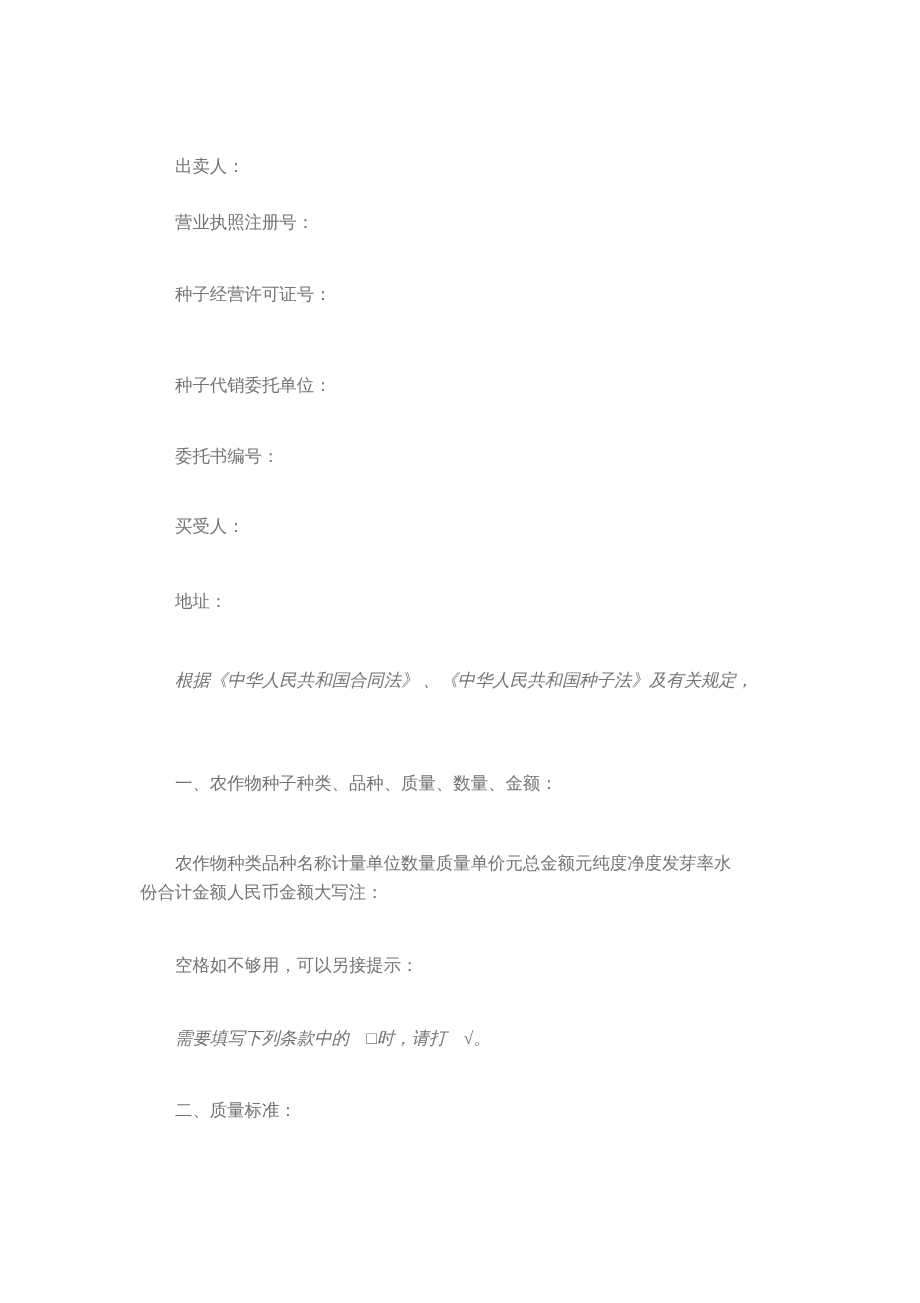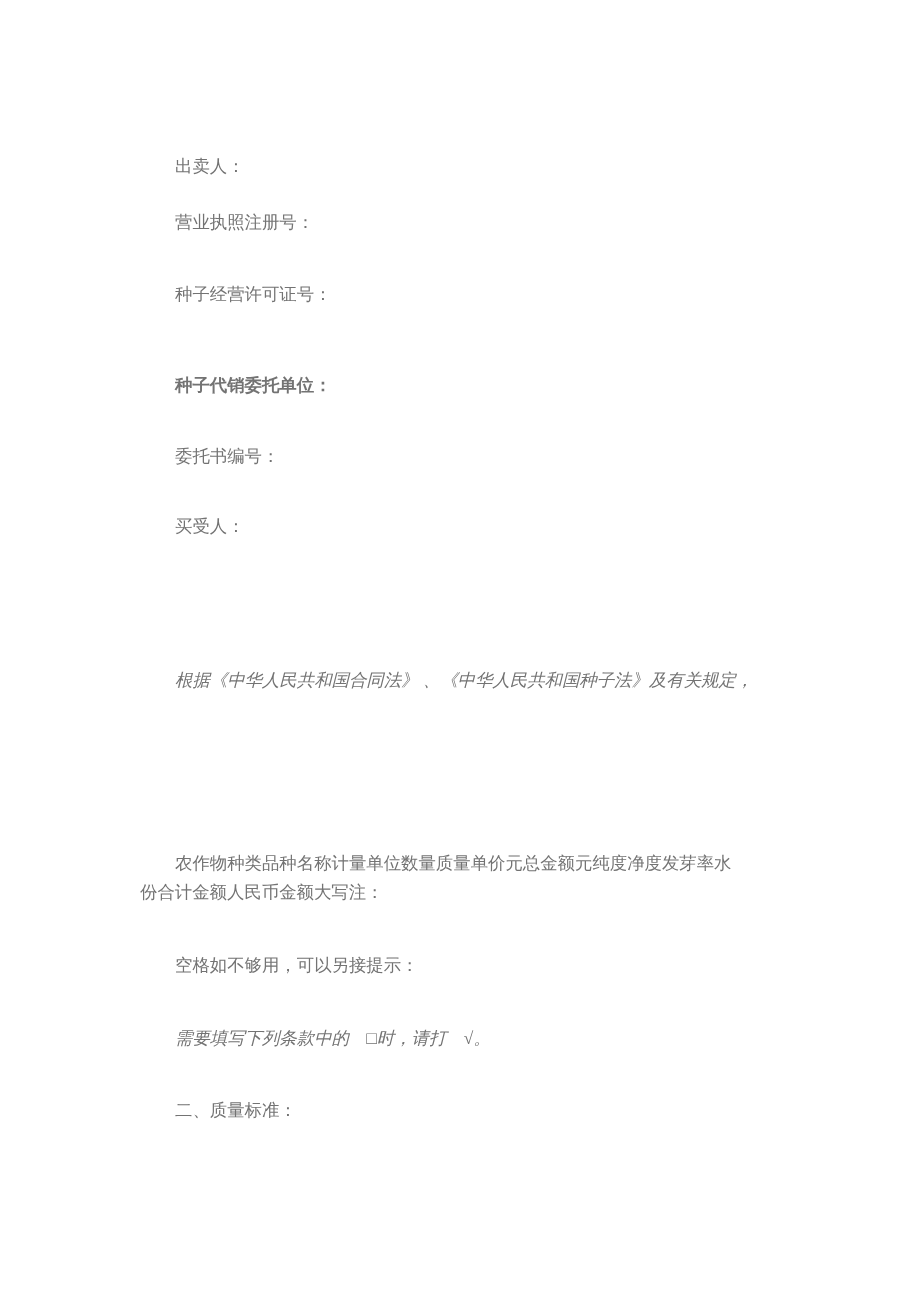--- a/index.html
+++ b/index.html
@@ -27,21 +27,21 @@
     width: 650px;
     margin: 0;
     font-weight: 400;
   }
   .line { display: block; }
   .indent { padding-left: 35px; }
   
   .pos-seller   { top: 152px; }
   .pos-bizlic   { top: 208px; }
   .pos-seedlic  { top: 280px; }
-  .pos-consign  { top: 371px; font-weight: bold; }
+  .pos-consign  { top: 371px; }
   .pos-authnum  { top: 442px; }
   .pos-buyer    { top: 512px; }
   .pos-address  { top: 587px; }
   .pos-intro    { top: 666px; font-style: italic; }
   .pos-sec1     { top: 769px; }
   .pos-table    { top: 849px; font-family: Liberation Serif, serif; }
   .pos-note1    { top: 951px; }
   .pos-note2    { top: 1024px; }
   .pos-sec2     { top: 1096px; }
   .sym { display: inline; font-style: italic; }
@@ -68,25 +68,31 @@
   </p>
 
   <p class="para pos-buyer">
     <span class="line indent">买受人：</span>
   </p>
 
   <p class="para pos-authnum">
     <span class="line indent">委托书编号：</span>
   </p>
 
+  <p class="para pos-address">
+    <span class="line indent">地址：</span>
+  </p>
 
   <p class="para pos-intro">
     <span class="line indent">根据《中华人民共和国合同法》 、《中华人民共和国种子法》及有关规定，</span>
   </p>
 
+  <p class="para pos-sec1">
+    <span class="line indent">一、农作物种子种类、品种、质量、数量、金额：</span>
+  </p>
 
   <p class="para pos-table">
     <span class="line indent">农作物种类品种名称计量单位数量质量单价元总金额元纯度净度发芽率水</span>
     <span class="line">份合计金额人民币金额大写注：</span>
   </p>
 
   <p class="para pos-note1">
     <span class="line indent">空格如不够用，可以另接提示：</span>
   </p>
 

